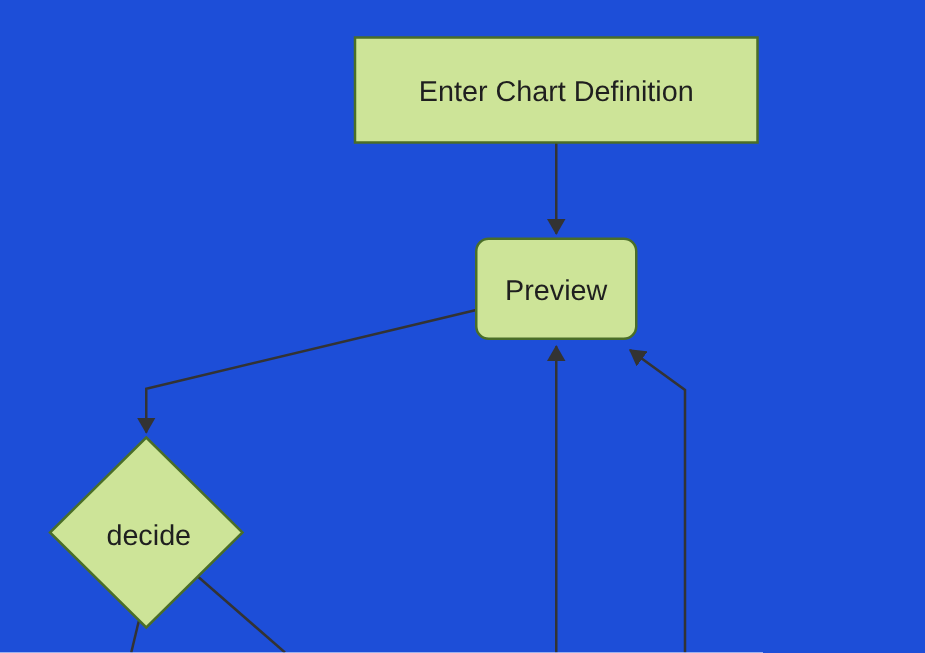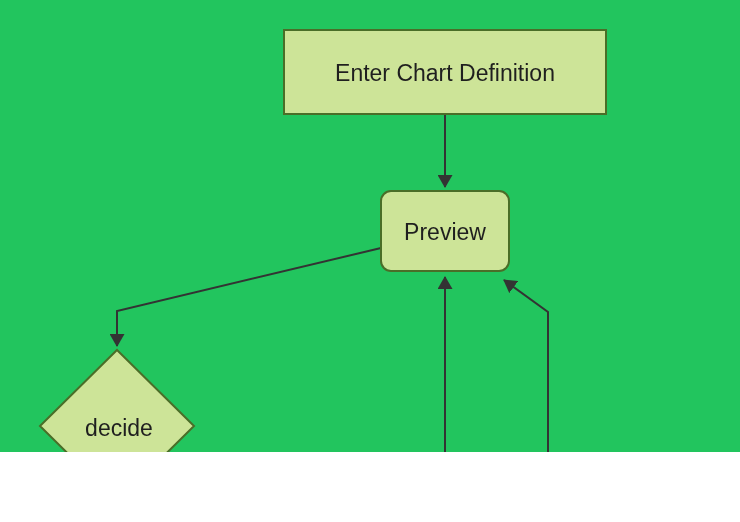--- a/index.html
+++ b/index.html
@@ -3,22 +3,22 @@
 <meta charset="utf-8">
 <style>
   html, body {
     margin: 0;
     padding: 0;
     background: #ffffff;
   }
   .stage {
     position: relative;
     width: 740px;
-    height: 452px;
-    background: #22c55e;
+    height: 522px;
+    background: #1d4ed8;
     overflow: hidden;
   }
   svg.flowchart {
     display: block;
     width: 740px;
     height: 522px;
   }
   .node-shape {
     fill: #cde498;
     stroke: #4a6e28;

